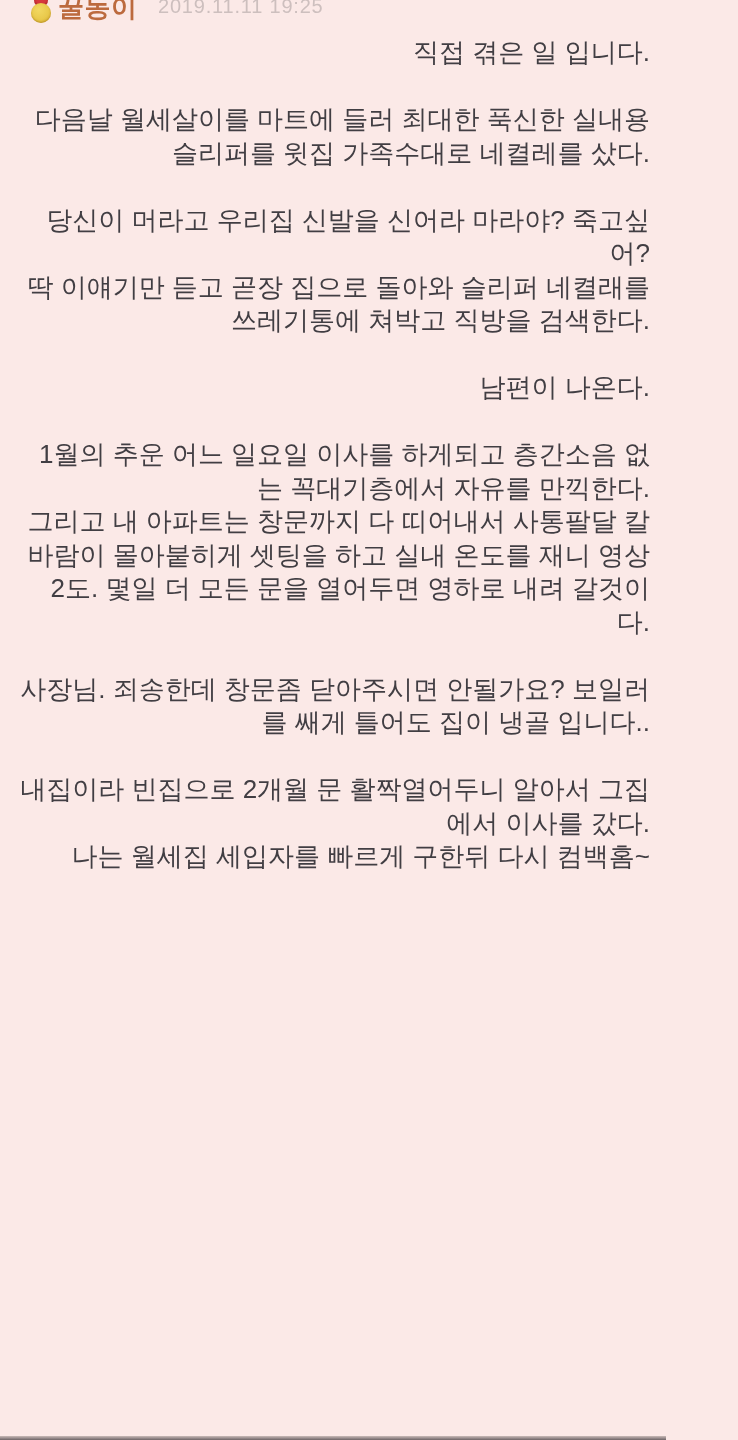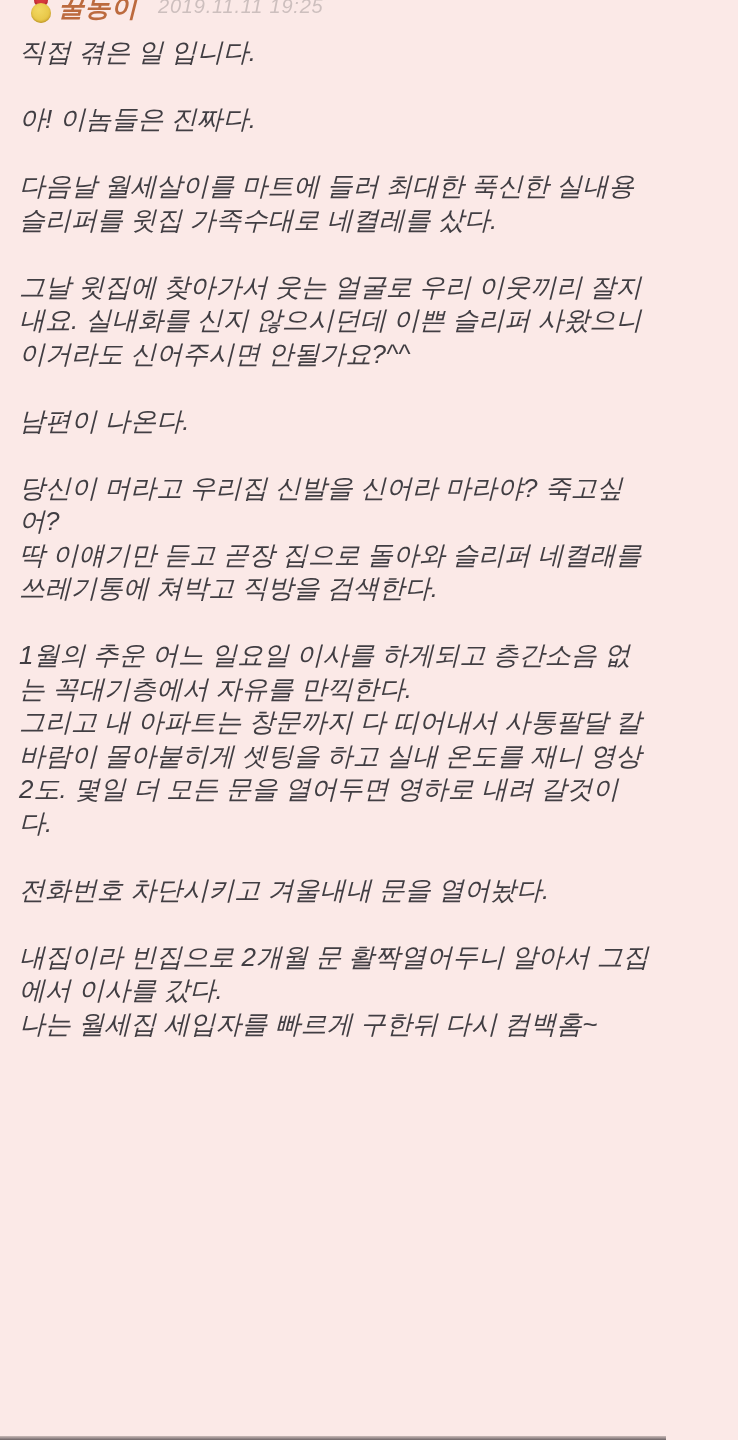--- a/index.html
+++ b/index.html
@@ -4,21 +4,21 @@
 <style>
   html, body { margin: 0; padding: 0; }
   body {
     width: 738px;
     height: 1440px;
     overflow: hidden;
     position: relative;
     background: #fbe9e7;
     font-family: "Liberation Sans", sans-serif;
   }
-  .post { position: relative; width: 666px; height: 1440px; font-style: italic; }
+  .post { position: relative; width: 666px; height: 1440px; }
 
   
   .post-header {
     position: relative;
     height: 30px;
     overflow: visible;
   }
   .medal { position: absolute; left: 31px; top: -7px; width: 20px; height: 37px; }
   .medal .ribbon {
     position: absolute; top: 0; left: 3px;
@@ -53,20 +53,21 @@
   .post-body {
     padding: 6px 16px 0 19px;
     font-size: 26px;
     line-height: 33.5px;
     color: #413e43;
   }
   .post-body p {
     margin: 0 0 33.5px 0;
     white-space: pre-line;
     word-break: break-all;
+    text-align: right;
   }
 
   
   .bottom-edge {
     position: absolute; left: 0; right: 0; bottom: 0;
     height: 4px;
     background: linear-gradient(#c9bab8, #6e6467);
   }
 </style>
 </head>
@@ -78,28 +79,26 @@
     <span class="medal">
       <span class="ribbon"></span>
       <span class="disc"></span>
     </span>
     <span class="author">꿀동이</span>
     <span class="timestamp">2019.11.11 19:25</span>
   </div>
 
   <div class="post-body">
     <p>직접 겪은 일 입니다.</p>
-    <p>아! 이놈들은 진짜다.</p>
     <p>다음날 월세살이를 마트에 들러 최대한 푹신한 실내용 슬리퍼를 윗집 가족수대로 네켤레를 샀다.</p>
-    <p>그날 윗집에 찾아가서 웃는 얼굴로 우리 이웃끼리 잘지내요. 실내화를 신지 않으시던데 이쁜 슬리퍼 사왔으니 이거라도 신어주시면 안될가요?^^</p>
-    <p>남편이 나온다.</p>
     <p>당신이 머라고 우리집 신발을 신어라 마라야? 죽고싶어?
 딱 이얘기만 듣고 곧장 집으로 돌아와 슬리퍼 네켤래를 쓰레기통에 쳐박고 직방을 검색한다.</p>
+    <p>남편이 나온다.</p>
     <p>1월의 추운 어느 일요일 이사를 하게되고 층간소음 없는 꼭대기층에서 자유를 만끽한다.
 그리고 내 아파트는 창문까지 다 띠어내서 사통팔달 칼바람이 몰아붙히게 셋팅을 하고 실내 온도를 재니 영상 2도. 몇일 더 모든 문을 열어두면 영하로 내려 갈것이다.</p>
-    <p>전화번호 차단시키고 겨울내내 문을 열어놨다.</p>
+    <p>사장님. 죄송한데 창문좀 닫아주시면 안될가요? 보일러를 쌔게 틀어도 집이 냉골 입니다..</p>
     <p>내집이라 빈집으로 2개월 문 활짝열어두니 알아서 그집에서 이사를 갔다.
 나는 월세집 세입자를 빠르게 구한뒤 다시 컴백홈~</p>
   </div>
 
   <div class="bottom-edge"></div>
 
 </div>
 
 </body></html>

